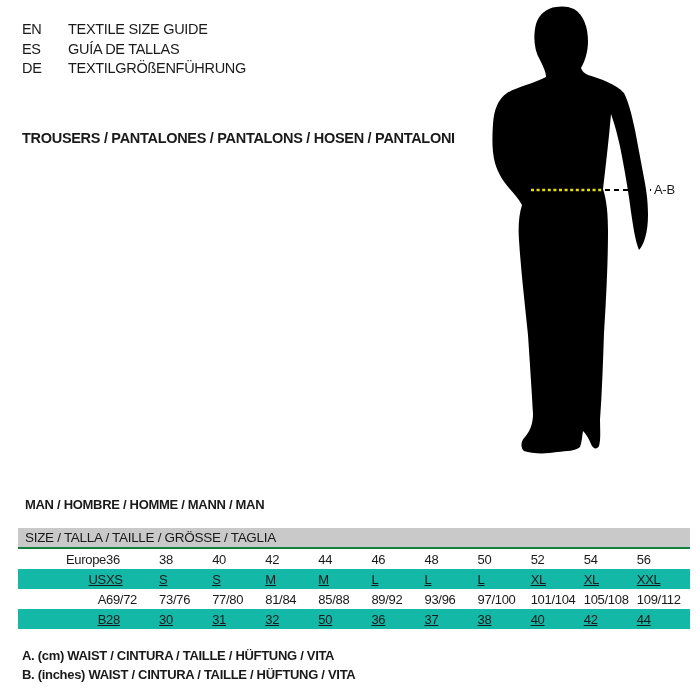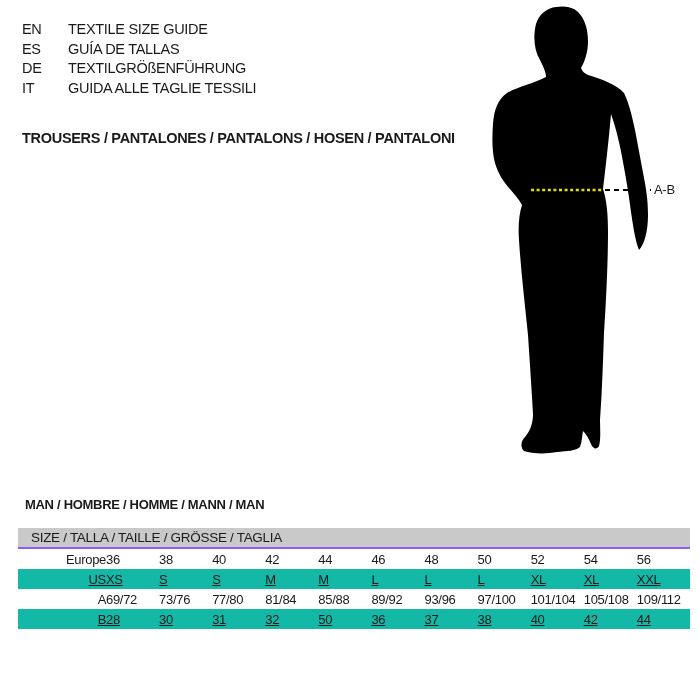--- a/index.html
+++ b/index.html
@@ -26,23 +26,23 @@
   .section-title{position:absolute;left:25px;top:497px;font-size:13px;font-weight:bold;}
 
   
   .size-table{
     position:absolute;left:18px;top:528px;width:672px;
     border-collapse:collapse;table-layout:fixed;
     font-size:13px;
   }
   .size-table td{padding:0;height:20px;text-align:left;vertical-align:middle;white-space:nowrap;}
   .size-table td.thead{
-    height:19px;text-align:left;padding-left:13px;
+    height:19px;text-align:left;padding-left:7px;
     background:#c9c9c9;font-size:13.5px;font-weight:500;
-    border-bottom:2px solid #8b5cf6;
+    border-bottom:2px solid #15803d;
   }
   .size-table td.rl{text-align:right;padding-left:7px;}
   .size-table tr.stripe td{background:#14b8a6;text-decoration:underline;}
 
   
   .footnotes{position:absolute;left:22px;top:647px;font-size:13px;font-weight:bold;line-height:18.5px;}
 </style>
 </head>
 <body>
 
@@ -53,24 +53,20 @@
       <span class="lang-code">EN</span>
       <span class="lang-label">TEXTILE SIZE GUIDE</span>
     </div>
     <div class="lang-row">
       <span class="lang-code">ES</span>
       <span class="lang-label">GUÍA DE TALLAS</span>
     </div>
     <div class="lang-row">
       <span class="lang-code">DE</span>
       <span class="lang-label">TEXTILGRÖßENFÜHRUNG</span>
-    </div>
-    <div class="lang-row">
-      <span class="lang-code">IT</span>
-      <span class="lang-label">GUIDA ALLE TAGLIE TESSILI</span>
     </div>
   </div>
 
   <div class="garment-line">TROUSERS / PANTALONES / PANTALONS / HOSEN / PANTALONI</div>
 
   <svg class="figure" viewBox="470 0 230 470" xmlns="http://www.w3.org/2000/svg">
     <path d="M 556 7
          C 547 8 539 14 536 24
          C 533 36 534 50 540 60
          C 543 66 546 72 546 77
@@ -185,14 +181,18 @@
         <td>36</td>
         <td>37</td>
         <td>38</td>
         <td>40</td>
         <td>42</td>
         <td>44</td>
       </tr>
     </tbody>
   </table>
 
+  <div class="footnotes">
+    <div>A. (cm) WAIST / CINTURA / TAILLE / HÜFTUNG / VITA</div>
+    <div>B. (inches) WAIST / CINTURA / TAILLE / HÜFTUNG / VITA</div>
+  </div>
 
 </div>
 
 </body></html>

